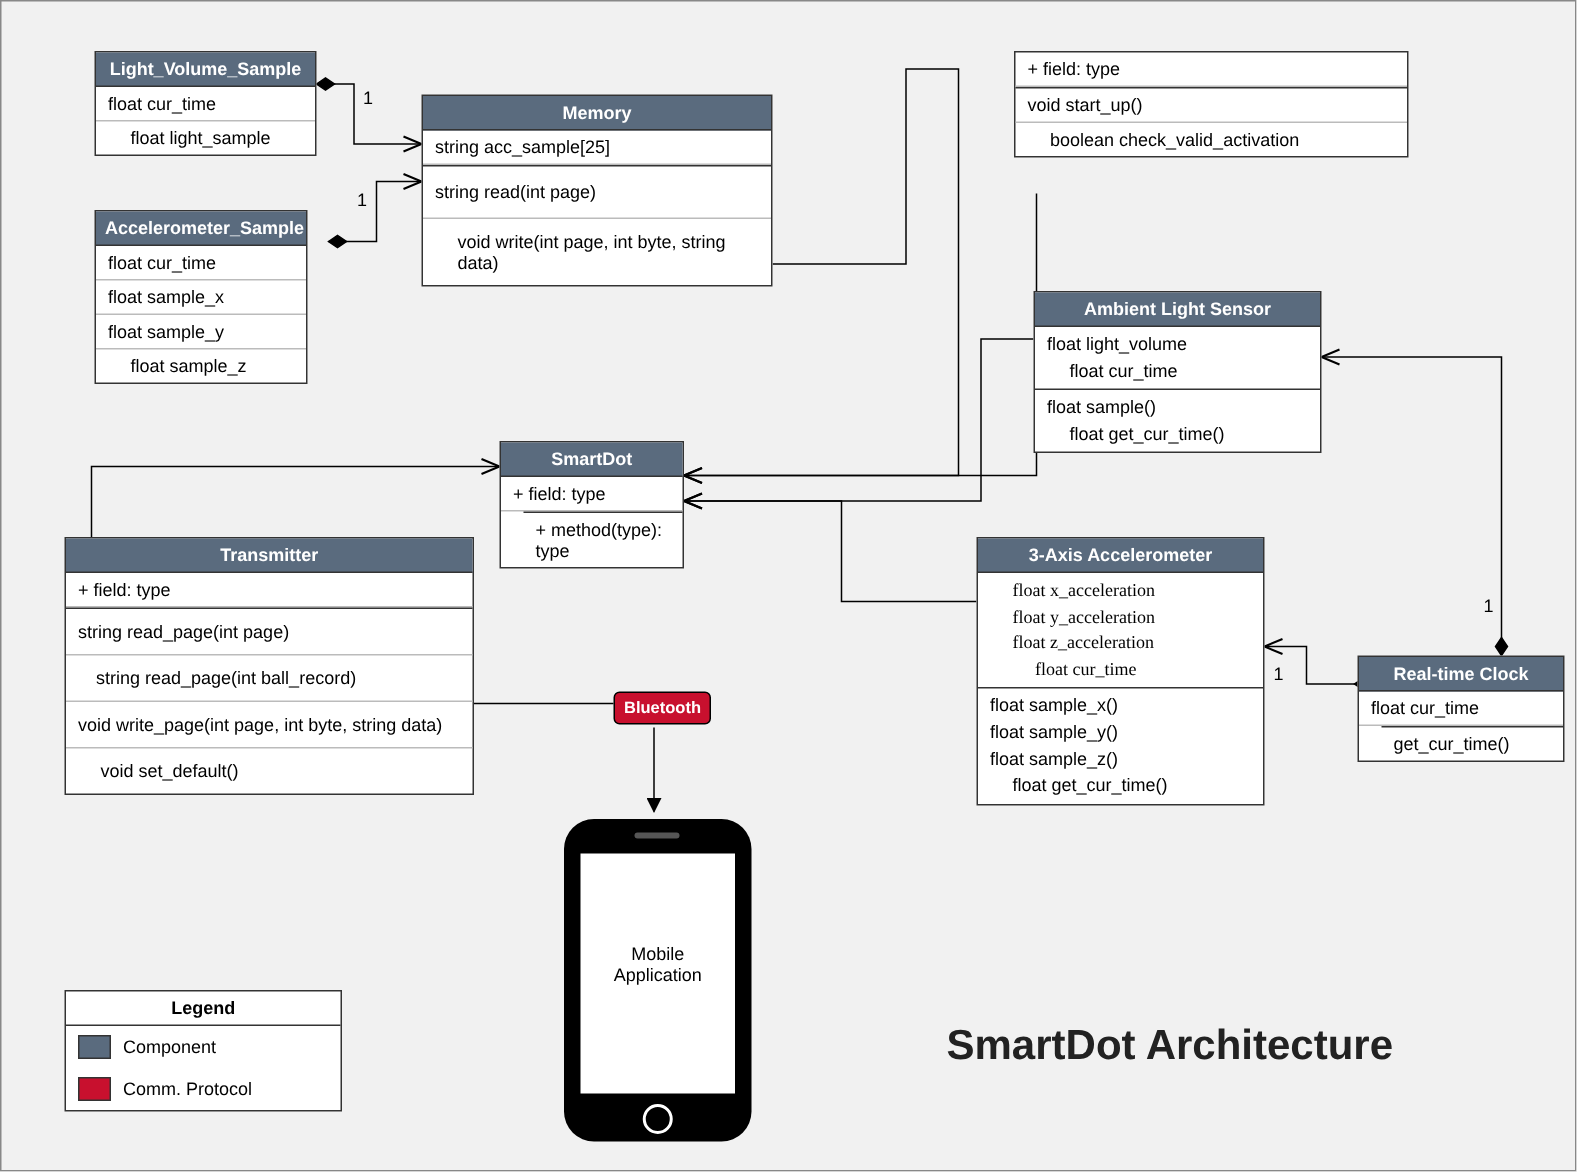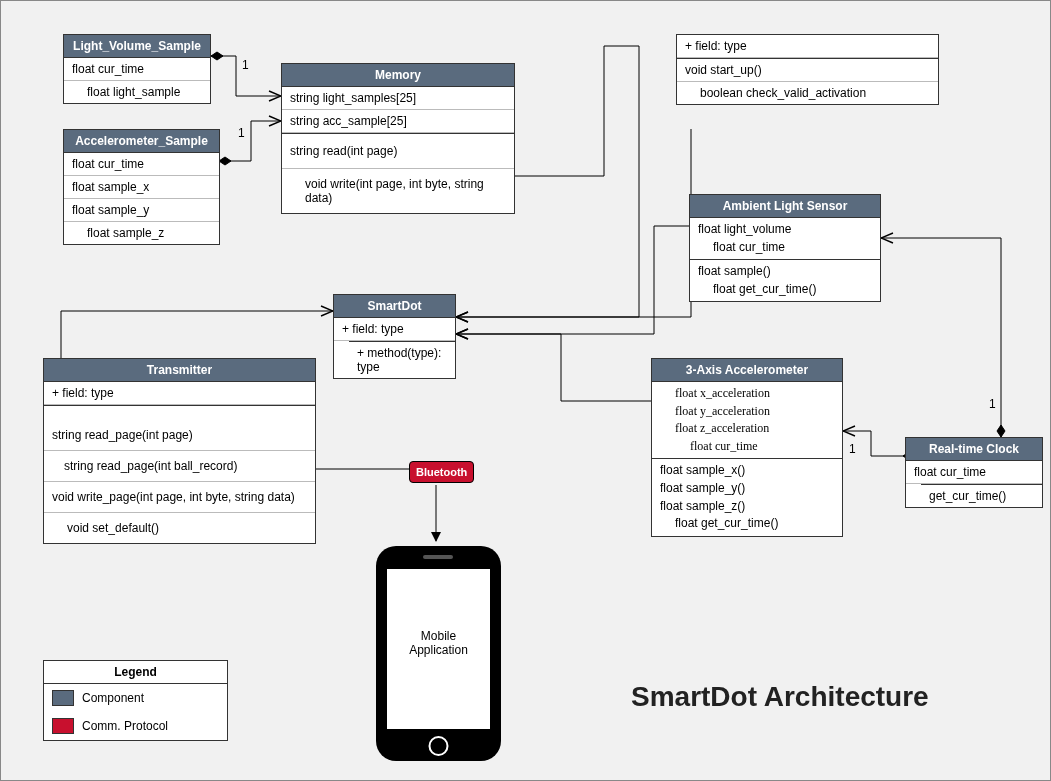--- a/index.html
+++ b/index.html
@@ -150,31 +150,30 @@
 <div style="position:absolute;left:237px;top:125px;">1</div>
 <div style="position:absolute;left:988px;top:396px;">1</div>
 <div style="position:absolute;left:848px;top:441px;">1</div>
 
 <div class="uml-box" style="left:62px;top:33px;width:148px;">
   <div class="uml-title">Light_Volume_Sample</div>
   <div class="uml-row">float cur_time</div>
   <div class="uml-row">float light_sample</div>
 </div>
 
-<div class="uml-box" style="left:62px;top:128px;width:157px;">
+<div class="uml-box" style="left:62px;top:139px;width:142px;">
   <div class="uml-title">Accelerometer_Sample</div>
   <div class="uml-row">float cur_time</div>
   <div class="uml-row">float sample_x</div>
   <div class="uml-row">float sample_y</div>
   <div class="uml-row">float sample_z</div>
 </div>
 
 <div class="uml-box" style="left:280px;top:62px;width:234px;">
   <div class="uml-title">Memory</div>
-  <div class="uml-row">string light_samples[25]</div>
   <div class="uml-row">string acc_sample[25]</div>
   <div class="uml-row uml-sec-border" style="padding-top:10px;padding-bottom:10px;">string read(int page)</div>
   <div class="uml-row" style="padding-top:8px;padding-bottom:8px;">void write(int page, int byte, string data)</div>
 </div>
 
 <div class="uml-box" style="left:675px;top:33px;width:263px;">
   <div class="uml-row">+ field: type</div>
   <div class="uml-row uml-sec-border">void start_up()</div>
   <div class="uml-row">boolean check_valid_activation</div>
 </div>
@@ -193,21 +192,21 @@
 
 <div class="uml-box" style="left:332px;top:293px;width:123px;">
   <div class="uml-title">SmartDot</div>
   <div class="uml-row">+ field: type</div>
   <div class="uml-row uml-sec-border">+ method(type): type</div>
 </div>
 
 <div class="uml-box" style="left:42px;top:357px;width:273px;">
   <div class="uml-title">Transmitter</div>
   <div class="uml-row">+ field: type</div>
-  <div class="uml-row uml-sec-border" style="padding-top:22px;padding-bottom:8px;">string read_page(int page)</div>
+  <div class="uml-row uml-sec-border" style="padding-top:8px;padding-bottom:8px;">string read_page(int page)</div>
   <div class="uml-row" style="padding-top:8px;padding-bottom:8px;padding-left:20px;">string read_page(int ball_record)</div>
   <div class="uml-row" style="padding-top:8px;padding-bottom:8px;">void write_page(int page, int byte, string data)</div>
   <div class="uml-row" style="padding-top:8px;padding-bottom:8px;">void set_default()</div>
 </div>
 
 <div class="uml-box uml-compact" style="left:650px;top:357px;width:192px;">
   <div class="uml-title">3-Axis Accelerometer</div>
   <div class="uml-section" style="padding:3px 15px;font-family:Liberation Serif, serif;">
     <div class="uml-row">float x_acceleration</div>
     <div class="uml-row">float y_acceleration</div>

